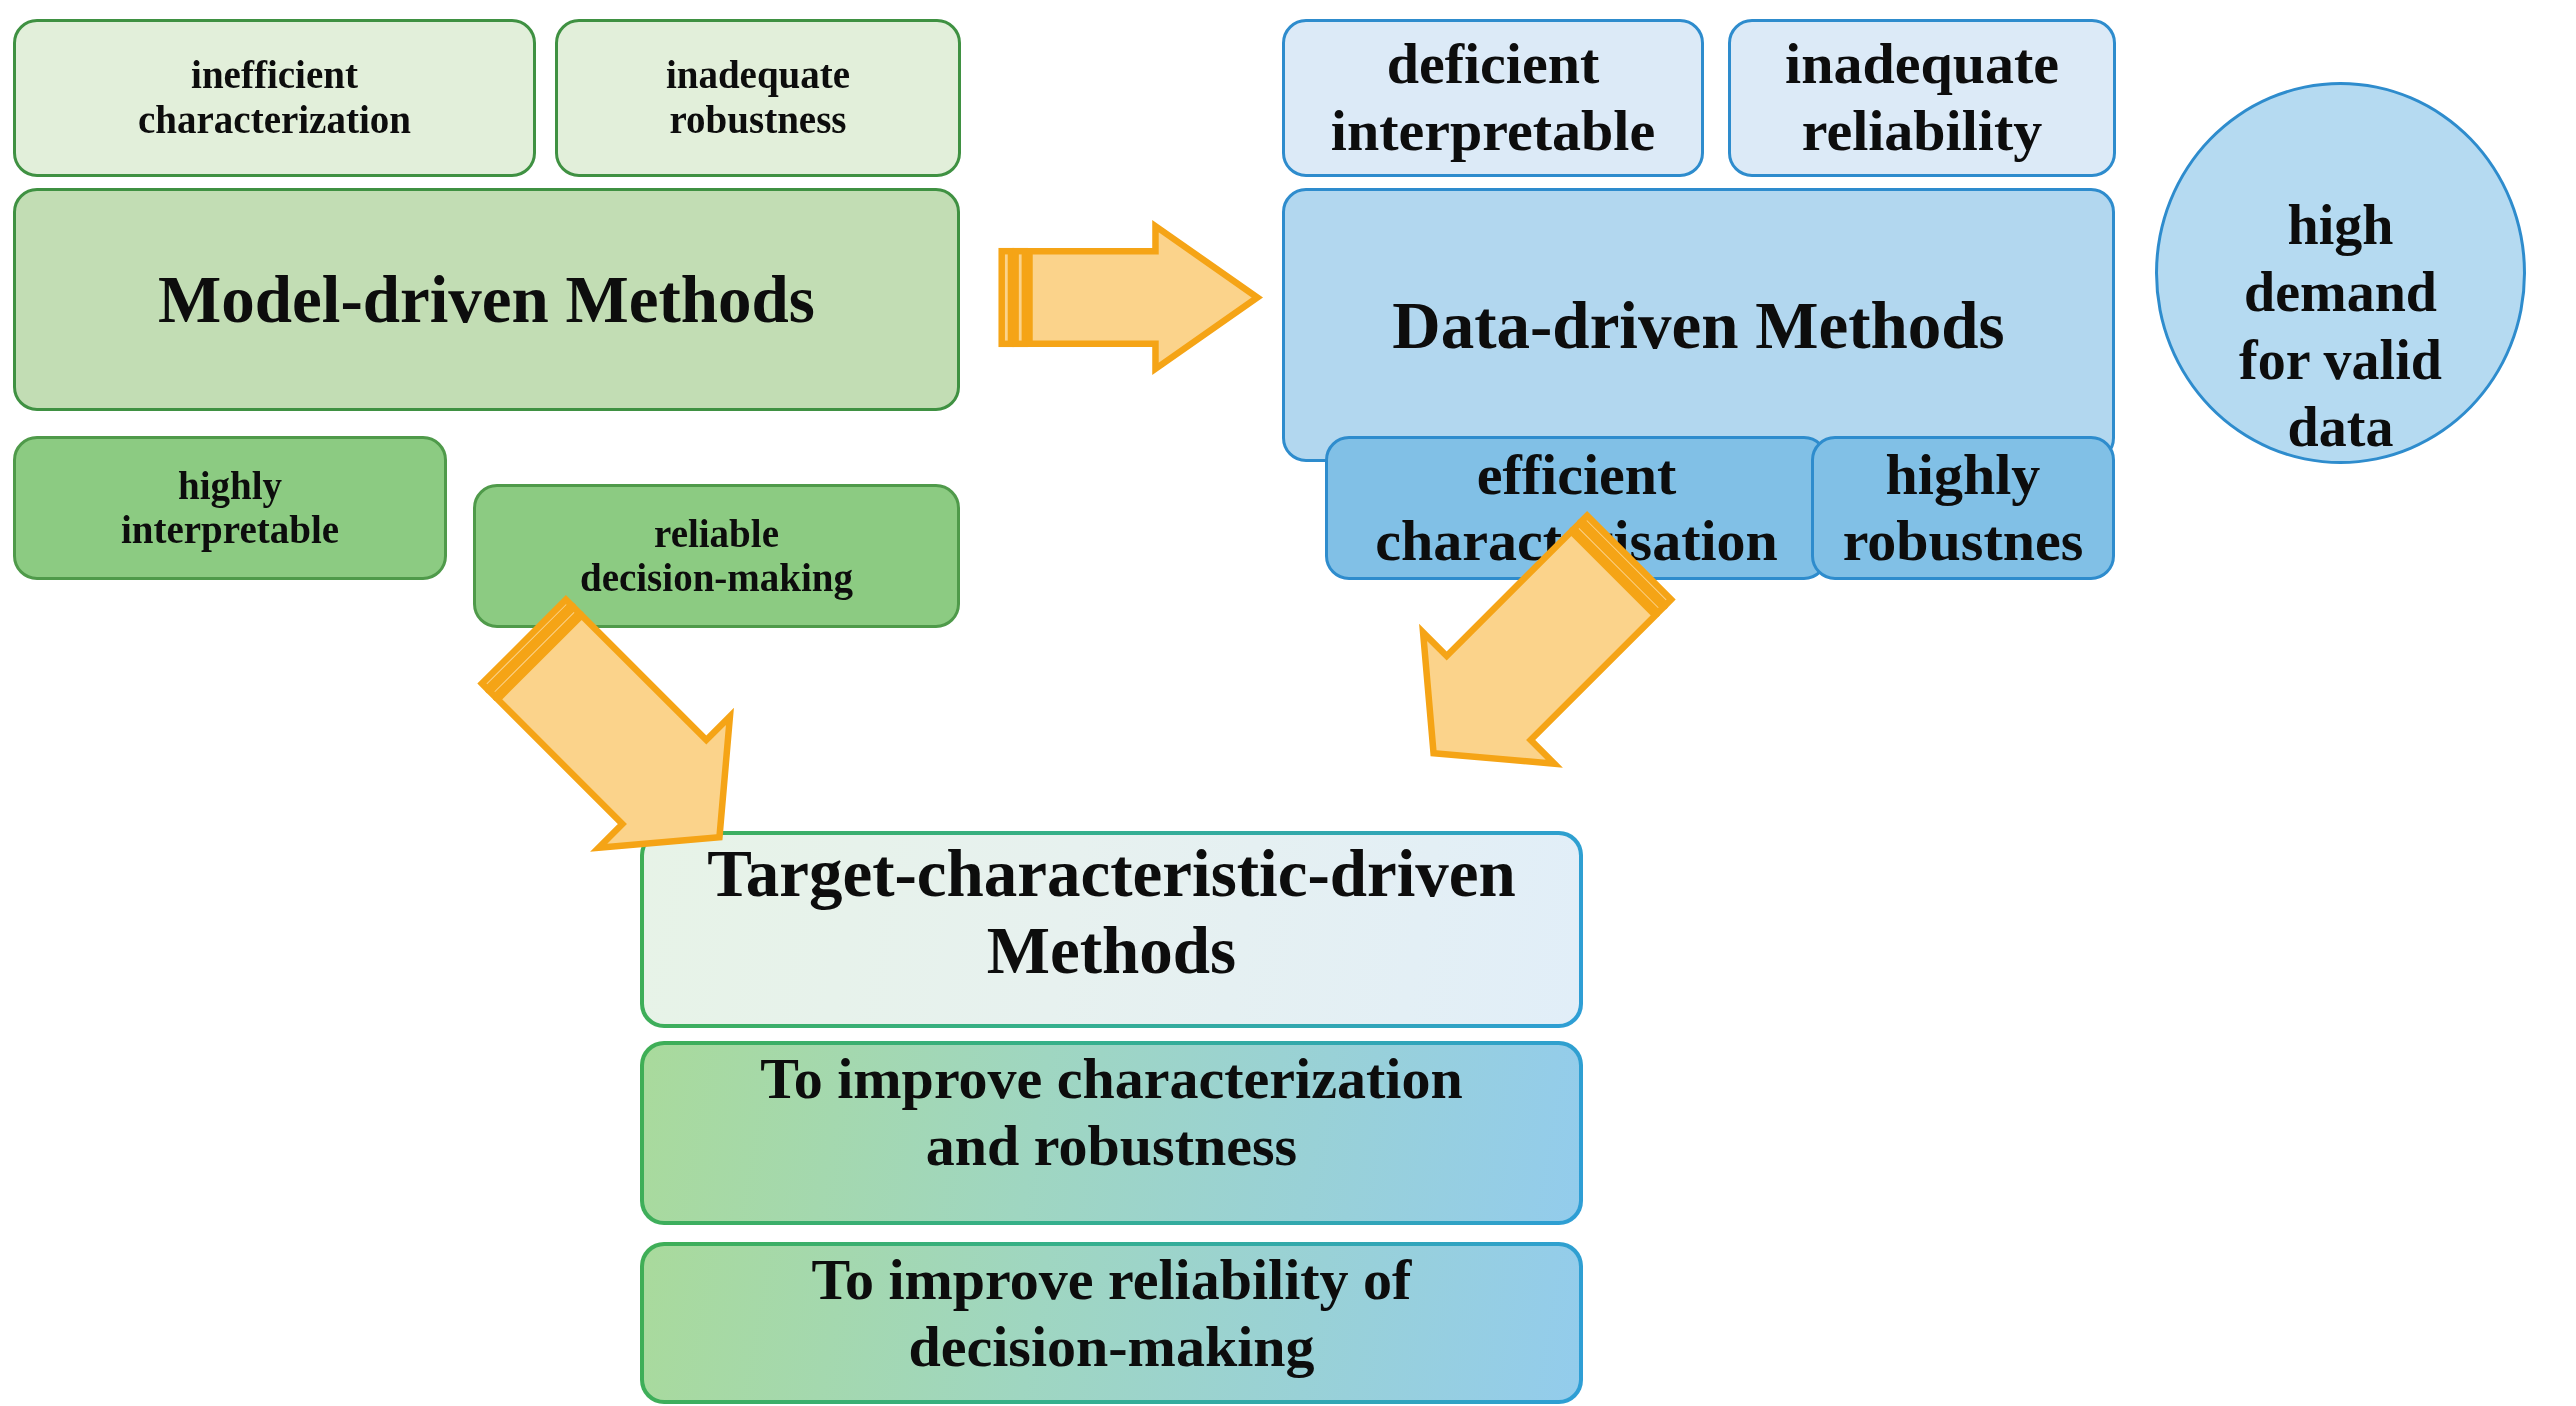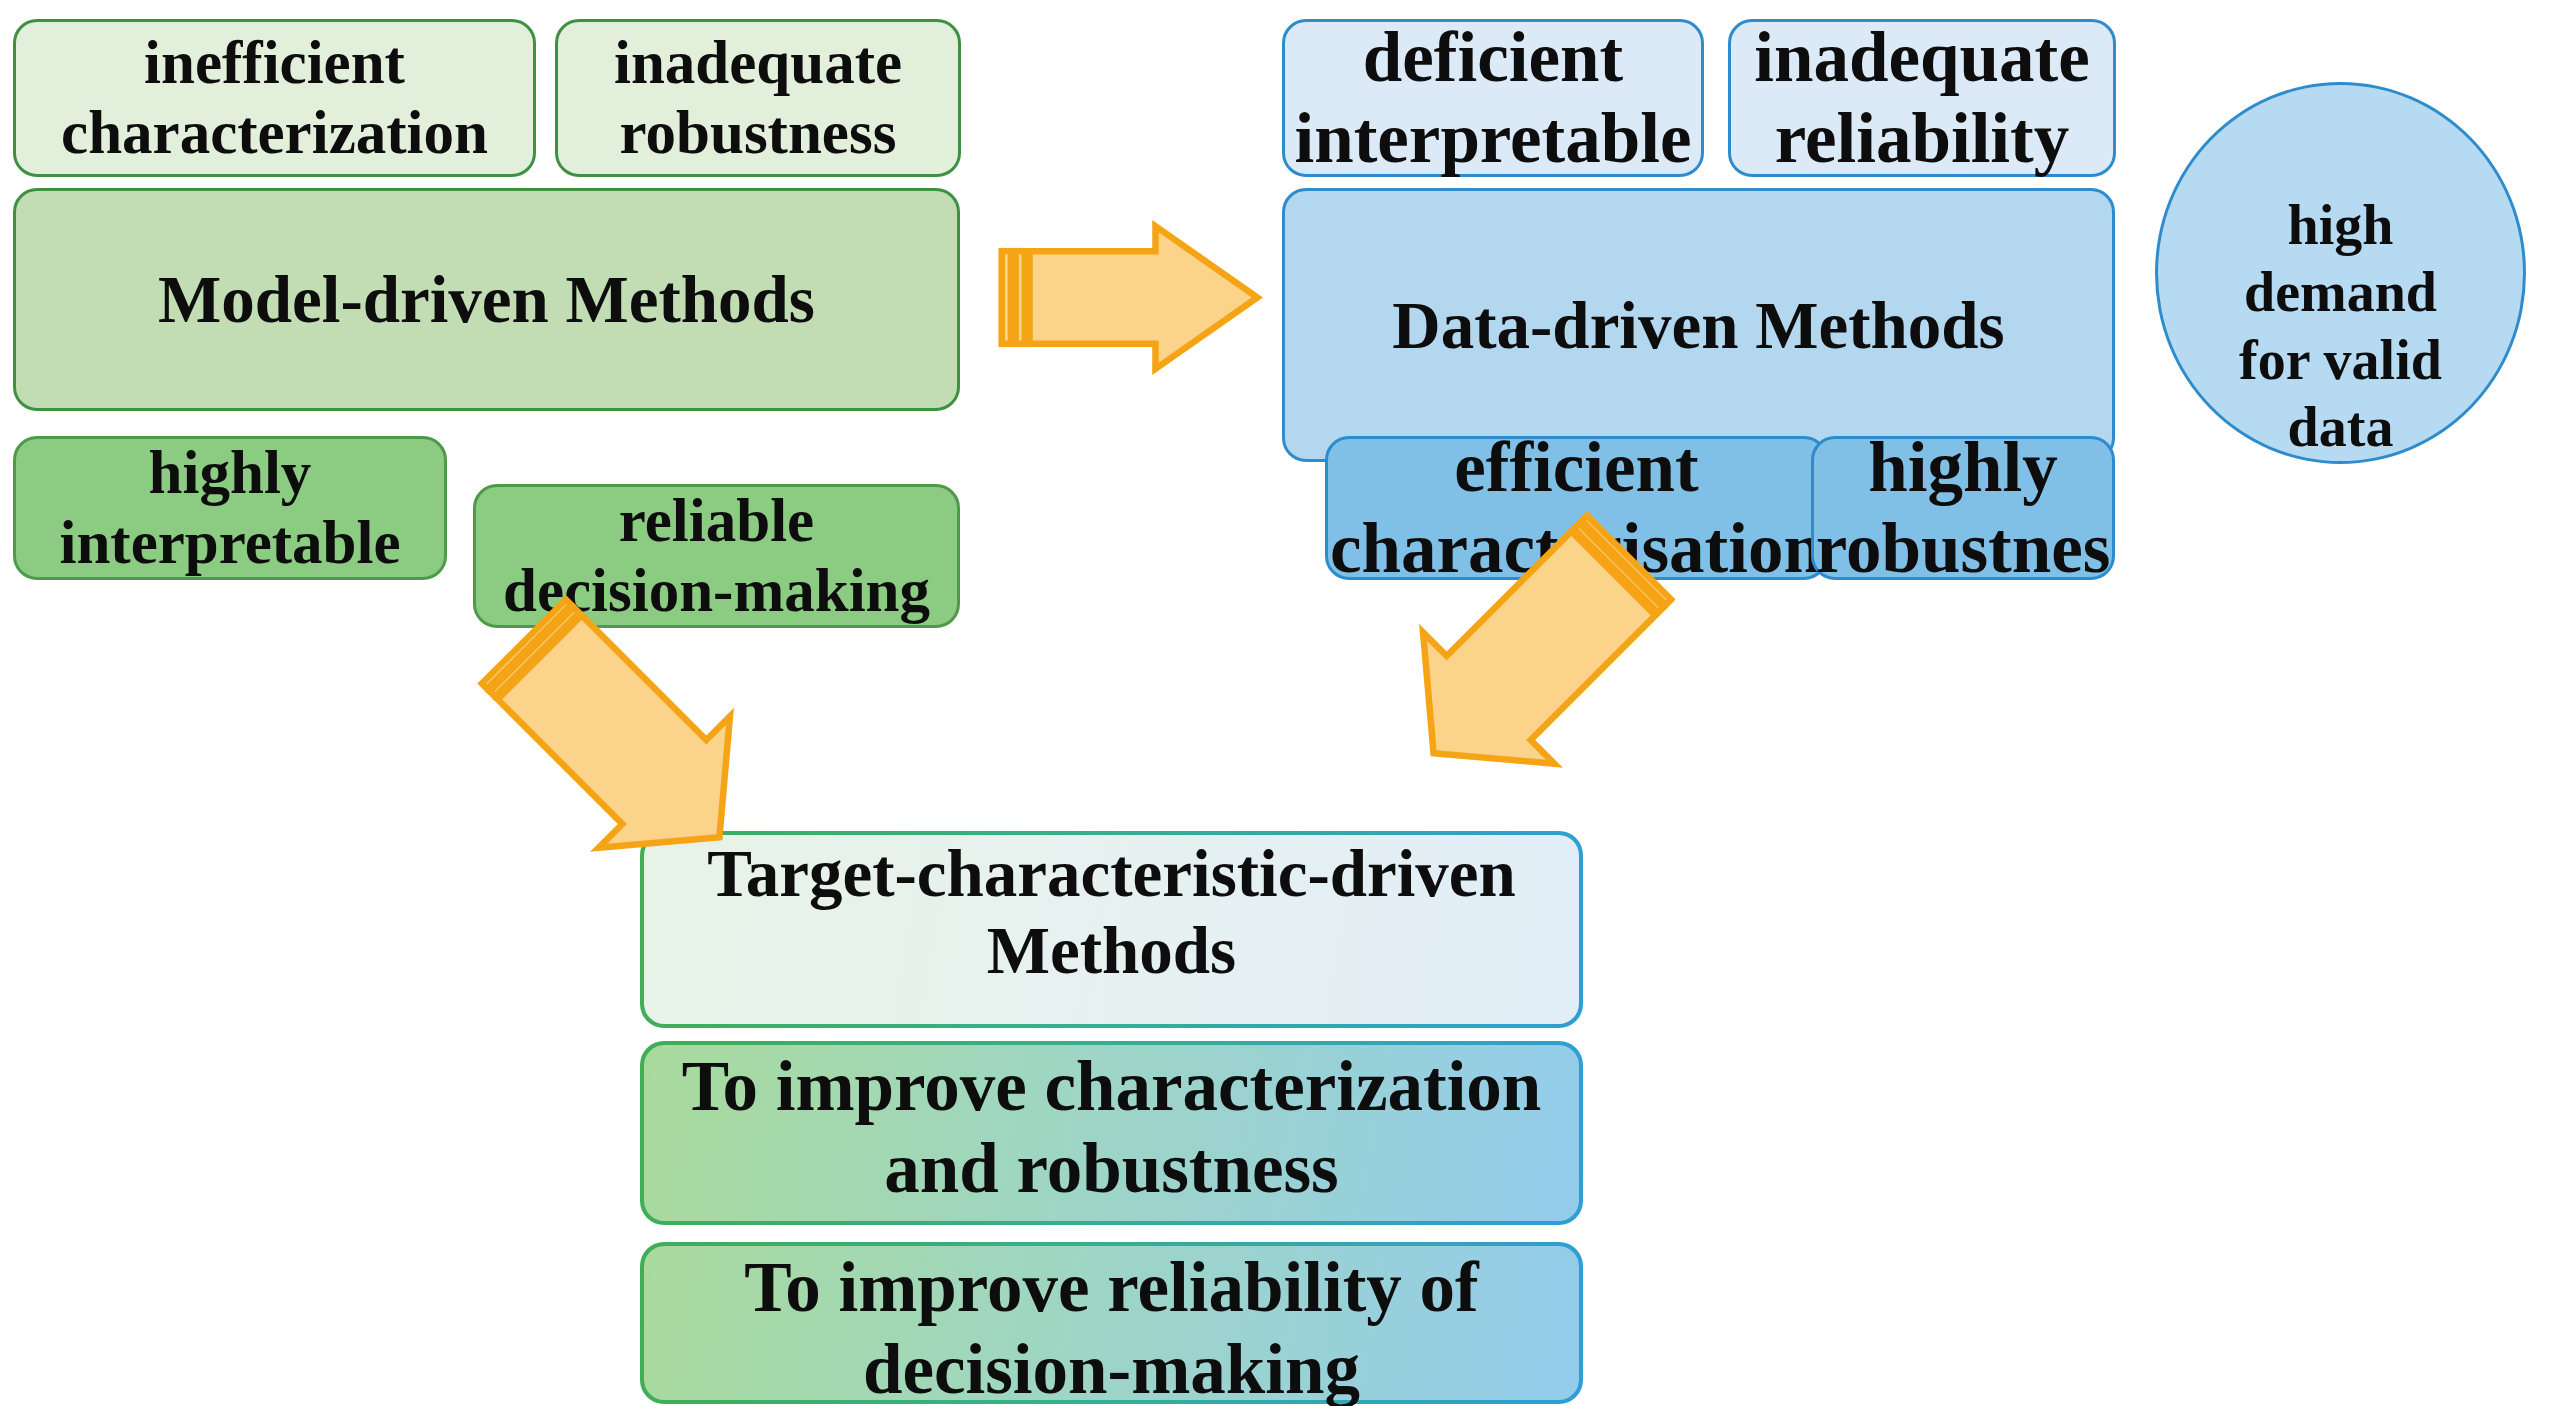--- a/index.html
+++ b/index.html
@@ -108,22 +108,22 @@
     background: linear-gradient(100deg, #a9da9c 0%, #9fd6c1 42%, #93ccec 100%);
   }
 
   
   .arrow {
     position: absolute;
   }
   .arrow svg { display: block; overflow: visible; }
 
   .fs-72 { font-size: 67px; }
-  .fs-66 { font-size: 61px; }
-  .fs-60 { font-size: 71px; }
+  .fs-66 { font-size: 39px; }
+  .fs-60 { font-size: 58px; }
   .fs-56 { font-size: 56px; align-items: flex-end; }
 </style>
 </head>
 <body>
 
 <div id="canvas">
 
   <div>
 
     <div class="node g-light fs-66" style="left:13px; top:18.6px; width:523px; height:158px;">

